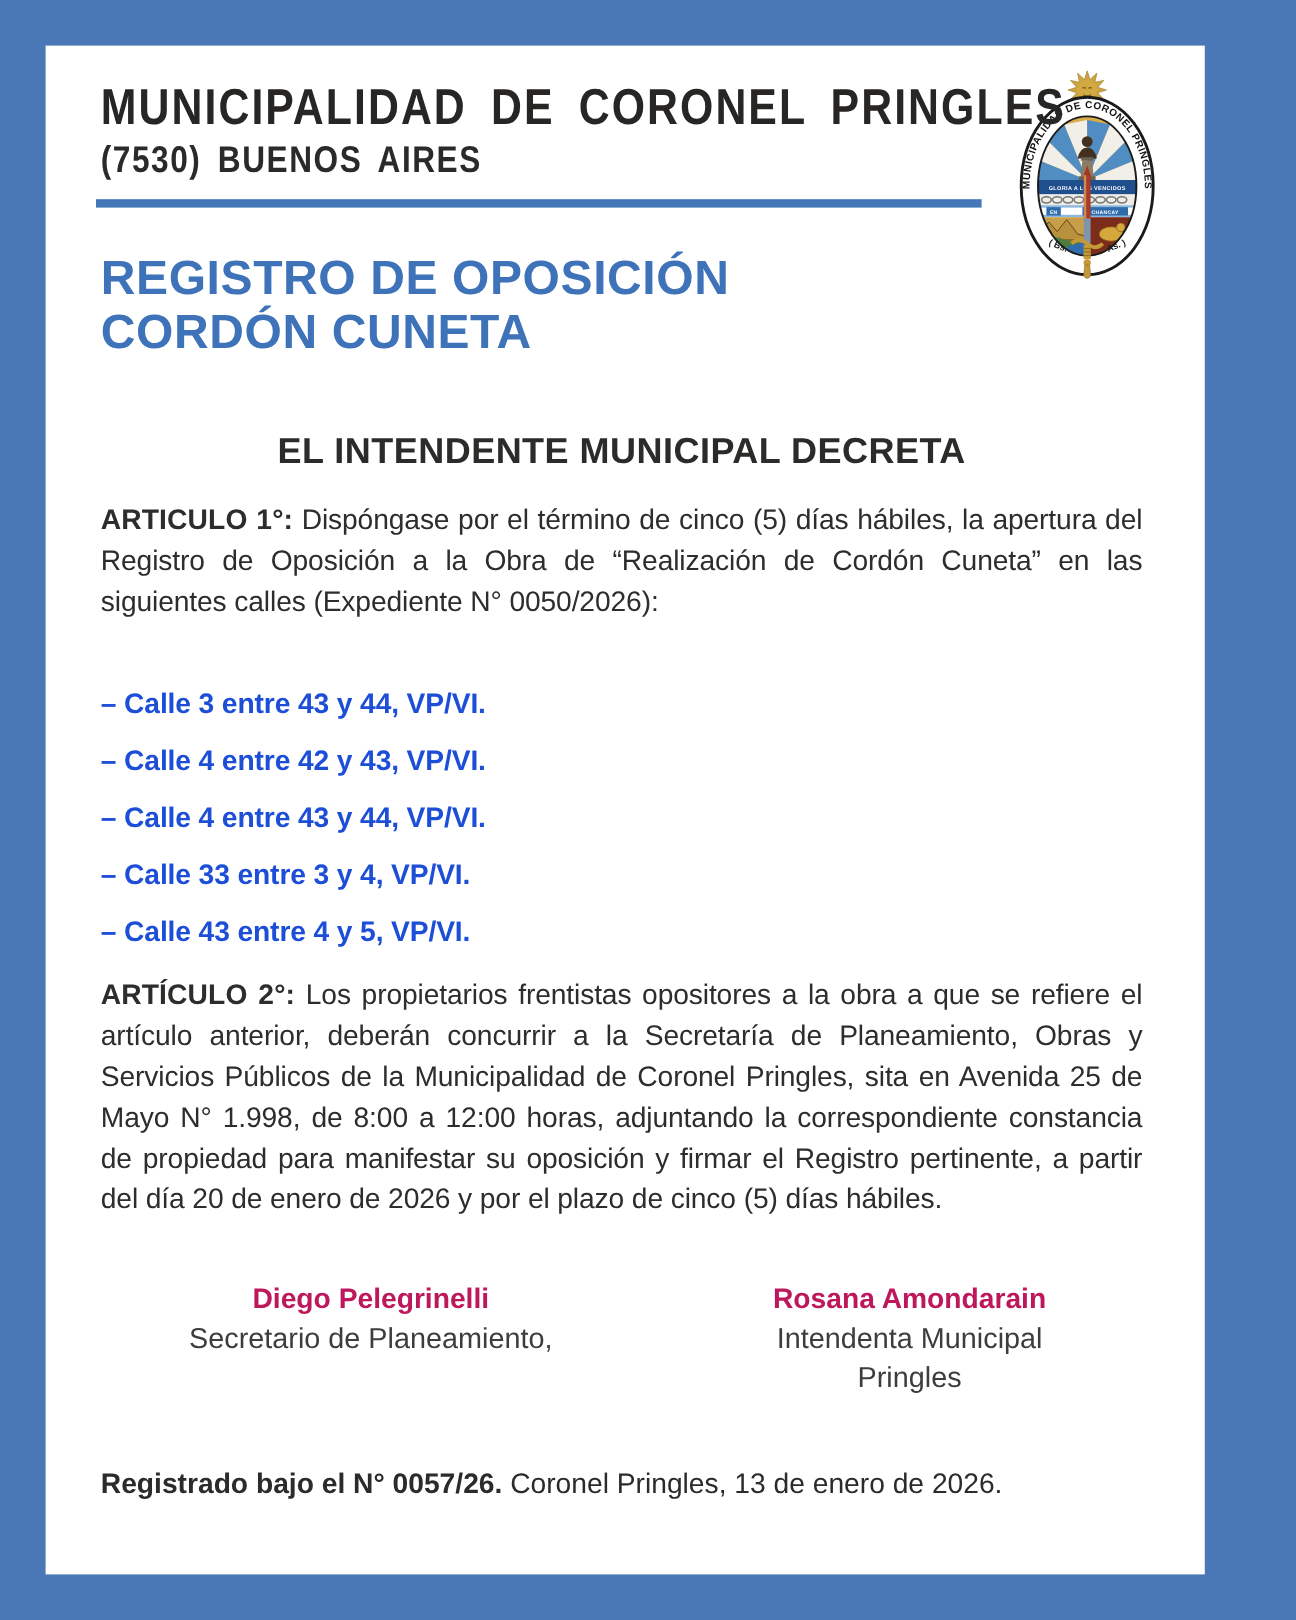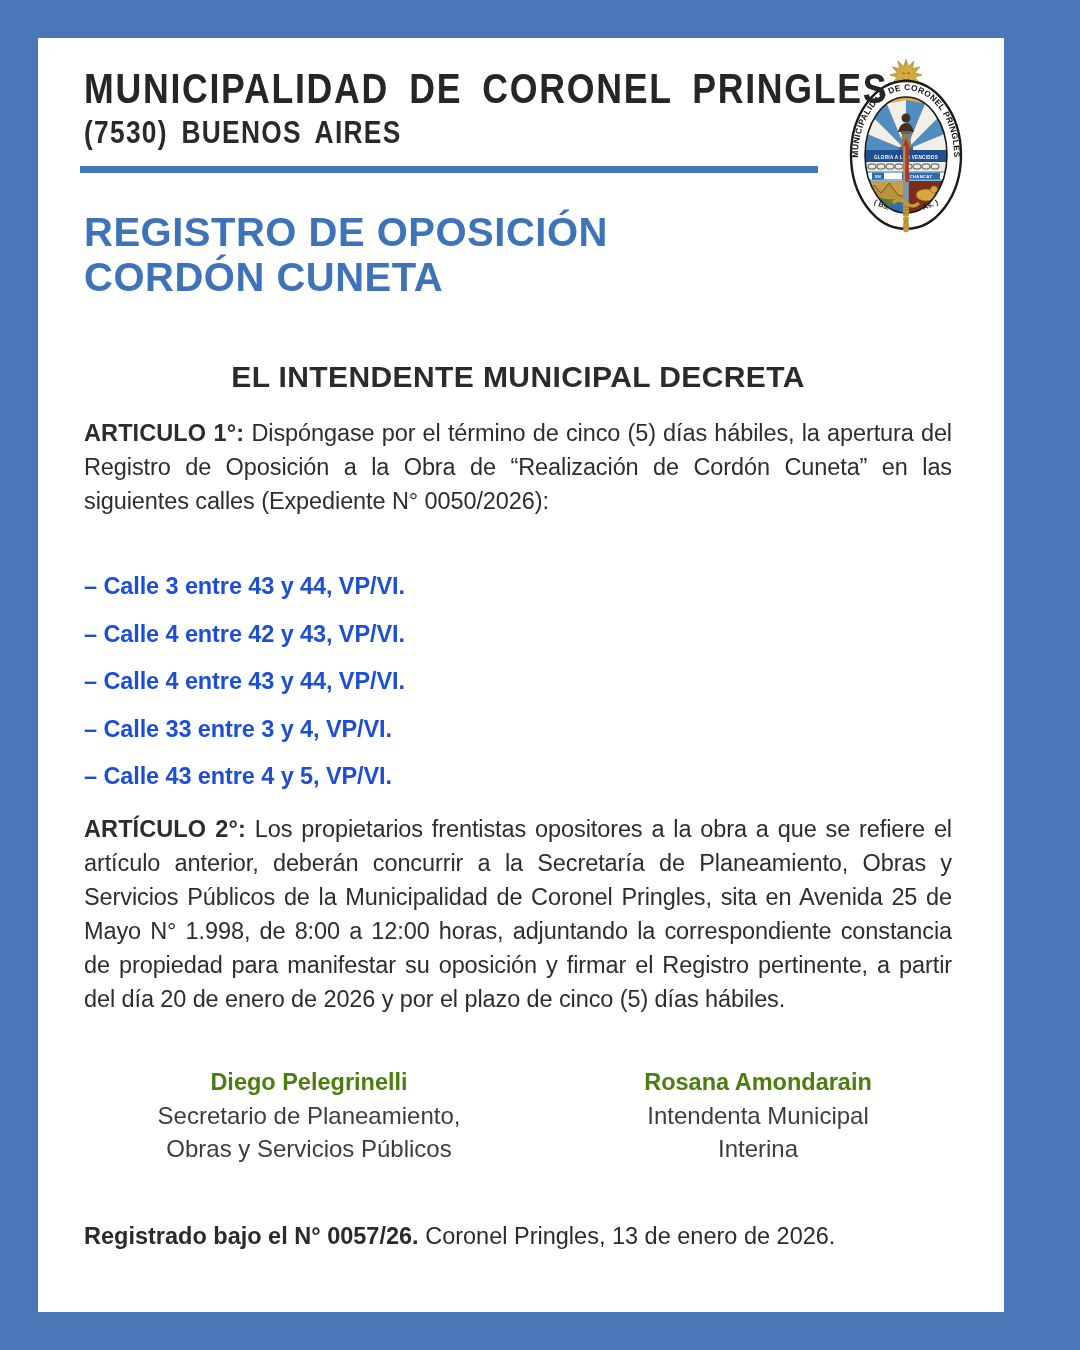--- a/index.html
+++ b/index.html
@@ -45,21 +45,21 @@
   .street-list{margin-top:56px;}
   .street-item{
     font-size:23.5px;font-weight:700;color:#1d4ed8;
     line-height:24px;margin-bottom:23.5px;letter-spacing:-.1px;
   }
   .para2{margin-top:21px;}
   
   .signatures{display:flex;margin-top:50px;}
   .sig-col-left{width:450px;text-align:center;}
   .sig-col-right{flex:1;padding-left:30px;text-align:center;}
-  .sig-name{font-size:23.5px;font-weight:700;color:#4d7c0f;line-height:33px;text-align:center;}
+  .sig-name{font-size:23.5px;font-weight:700;color:#be185d;line-height:33px;text-align:center;}
   .sig-line{font-size:24px;font-weight:400;color:#3f3d3b;line-height:33px;}
   
   .footer-line{margin-top:58px;font-size:23.5px;color:#2c2b29;}
   .footer-line b{font-weight:700;}
   .footer-line span{font-weight:400;}
 </style>
 </head>
 <body>
 
 <div class="page">
@@ -173,24 +173,23 @@
     <div class="street-item">– Calle 33 entre 3 y 4, VP/VI.</div>
     <div class="street-item">– Calle 43 entre 4 y 5, VP/VI.</div>
   </div>
 
   <p class="para para2"><b>ARTÍCULO 2°:</b><span> Los propietarios frentistas opositores a la obra a que se refiere el artículo anterior, deberán concurrir a la Secretaría de Planeamiento, Obras y Servicios Públicos de la Municipalidad de Coronel Pringles, sita en Avenida 25 de Mayo N° 1.998, de 8:00 a 12:00 horas, adjuntando la correspondiente constancia de propiedad para manifestar su oposición y firmar el Registro pertinente, a partir del día 20 de enero de 2026 y por el plazo de cinco (5) días hábiles.</span></p>
 
   <div class="signatures">
     <div class="sig-col-left">
       <div class="sig-name">Diego Pelegrinelli</div>
       <div class="sig-line">Secretario de Planeamiento,</div>
-      <div class="sig-line">Obras y Servicios Públicos</div>
     </div>
     <div class="sig-col-right">
       <div class="sig-name">Rosana Amondarain</div>
       <div class="sig-line">Intendenta Municipal</div>
-      <div class="sig-line">Interina</div>
+      <div class="sig-line">Pringles</div>
     </div>
   </div>
 
   <p class="footer-line"><b>Registrado bajo el N° 0057/26.</b><span> Coronel Pringles, 13 de enero de 2026.</span></p>
 
 </div>
 
 </body></html>

